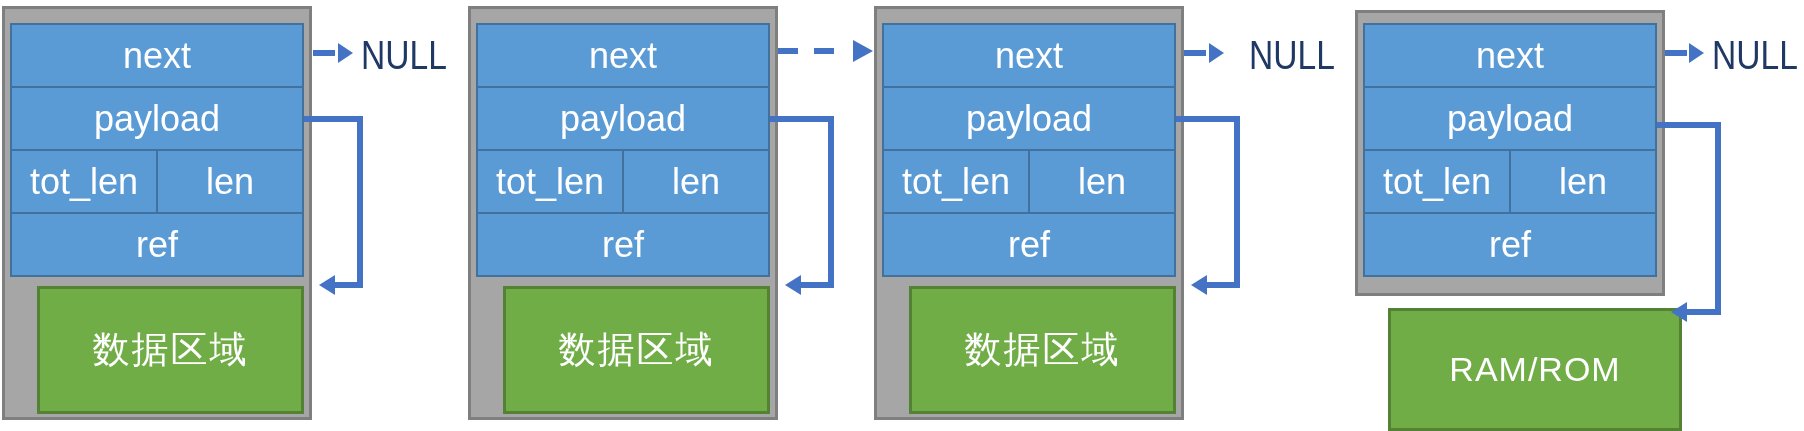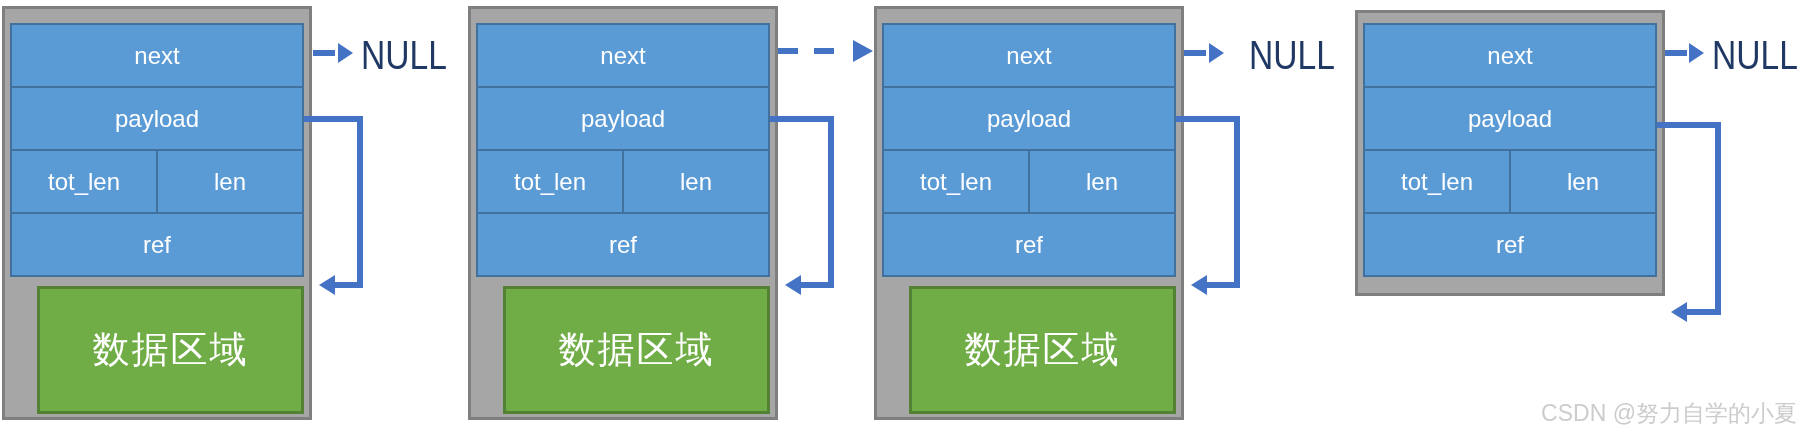--- a/index.html
+++ b/index.html
@@ -12,21 +12,21 @@
   .node{
     position:absolute;top:6px;width:310px;height:414px;
     background:#A6A6A6;border:3px solid #7F7F7F;box-sizing:border-box;
   }
   .node.short{top:10px;height:286px;}
   .rows{position:absolute;left:5px;right:5px;top:14px;}
   .node.short .rows{top:10px;}
   .row{
     height:65px;background:#5B9BD5;border:2px solid #41719C;box-sizing:border-box;
     display:flex;align-items:center;justify-content:center;
-    color:#ffffff;font-size:24px;
+    color:#ffffff;font-size:36px;
   }
   .row + .row{margin-top:-2px;}
   .row.split{padding:0;}
   .row.split .cell{
     flex:1;height:100%;display:flex;align-items:center;justify-content:center;
   }
   .row.split .cell + .cell{border-left:2px solid #41719C;}
   .data-area{
     position:absolute;left:5px;right:5px;top:277px;bottom:3px;
     background:#70AD47;border:3px solid #548235;box-sizing:border-box;
@@ -156,20 +156,23 @@
           </div>
         <div class="cell">
             <span>len</span>
           </div>
       </div>
       <div class="row">
           <span>ref</span>
         </div>
     </div>
   </div>
+  <div class="data-area standalone" style="left:1361px;top:308px;width:294px;height:123px;font-size:34px;letter-spacing:1px">
+    <span>RAM/ROM</span>
+  </div>
 
   <div class="hline" style="left:313px;top:50px;width:22px"></div>
   <div class="tri-right" style="left:338px;top:43px;border-left-width:15px"></div>
   <div class="null-label" style="left:361px;top:33px">NULL</div>
 
   <div class="hline dashed" style="left:778px;top:48px;width:72px"></div>
   <div class="tri-right" style="left:853px;top:40px;border-top-width:11px;border-bottom-width:11px;border-left-width:20px"></div>
 
   <div class="hline" style="left:1184px;top:50px;width:22px"></div>
   <div class="tri-right" style="left:1209px;top:43px;border-left-width:15px"></div>
@@ -192,15 +195,14 @@
   <div class="hline" style="left:1176px;top:116px;width:64px"></div>
   <div class="vline" style="left:1234px;top:116px;height:172px"></div>
   <div class="hline" style="left:1206px;top:282px;width:34px"></div>
   <div class="tri-left" style="left:1191px;top:275px"></div>
 
   <div class="hline" style="left:1657px;top:122px;width:64px"></div>
   <div class="vline" style="left:1715px;top:122px;height:193px"></div>
   <div class="hline" style="left:1687px;top:309px;width:34px"></div>
   <div class="tri-left" style="left:1671px;top:302px"></div>
 
-  <div class="watermark">CSDN @努力自学的小夏</div>
 
 </div>
 
 </body></html>

